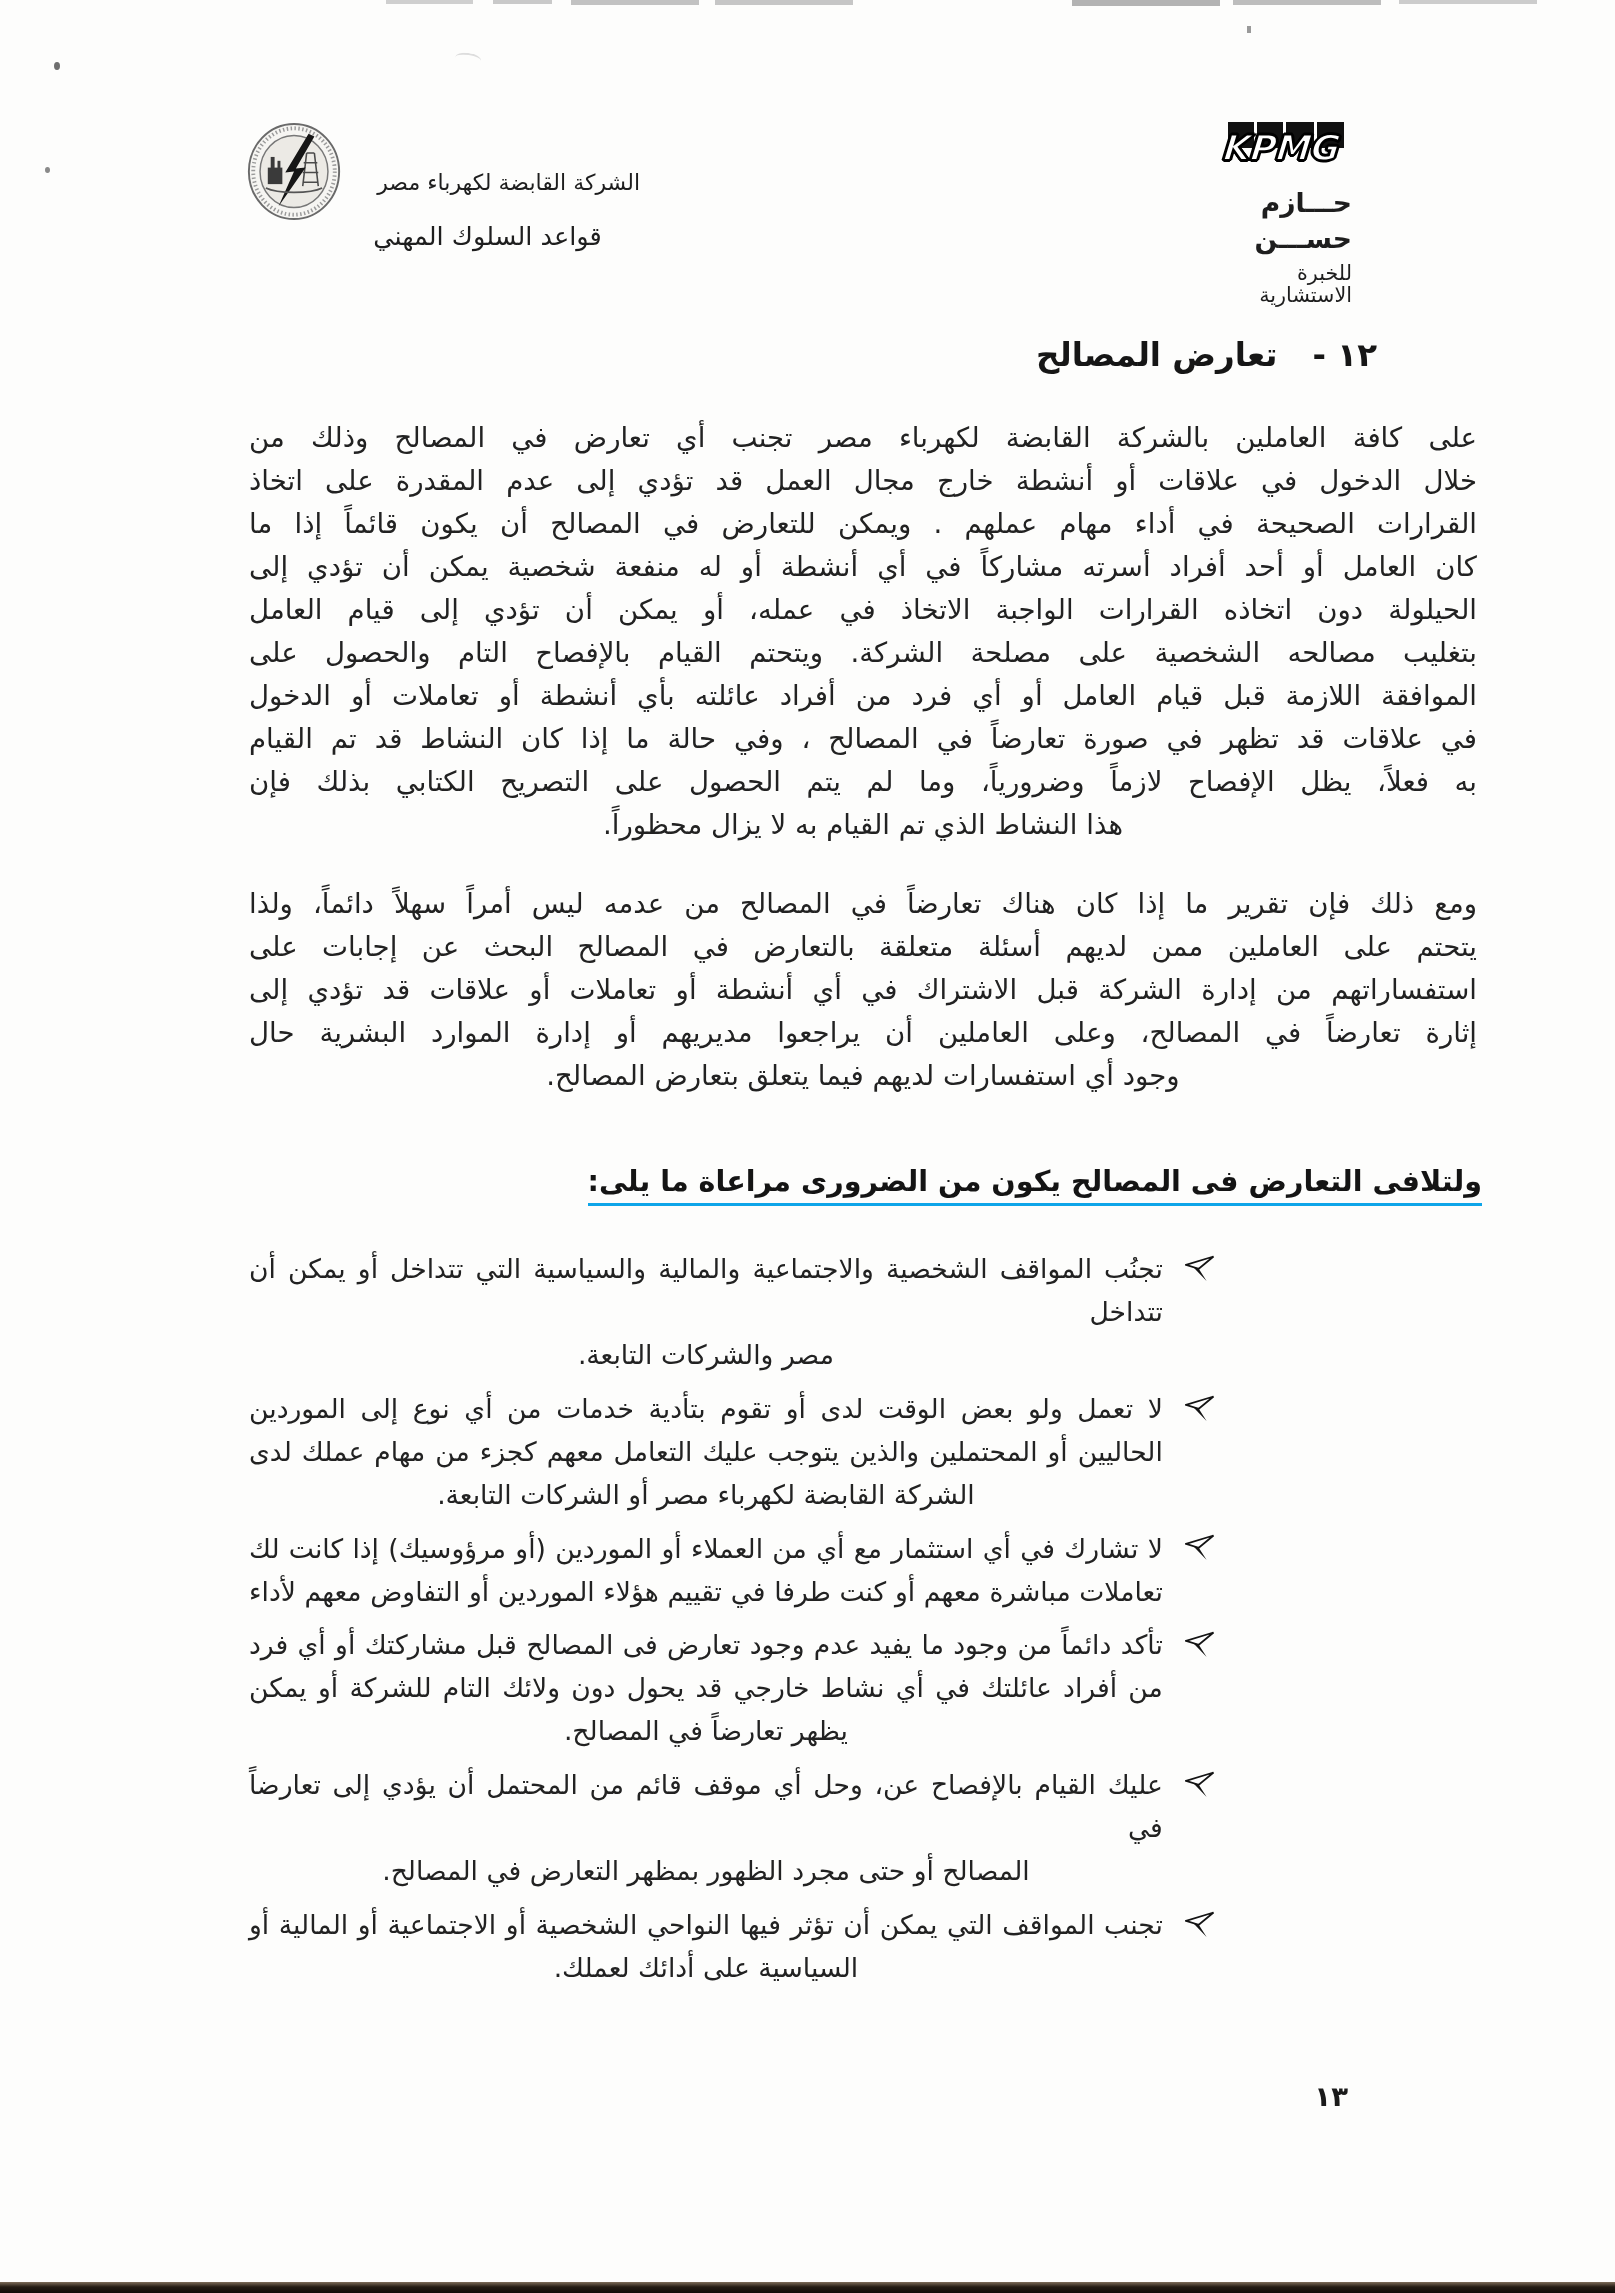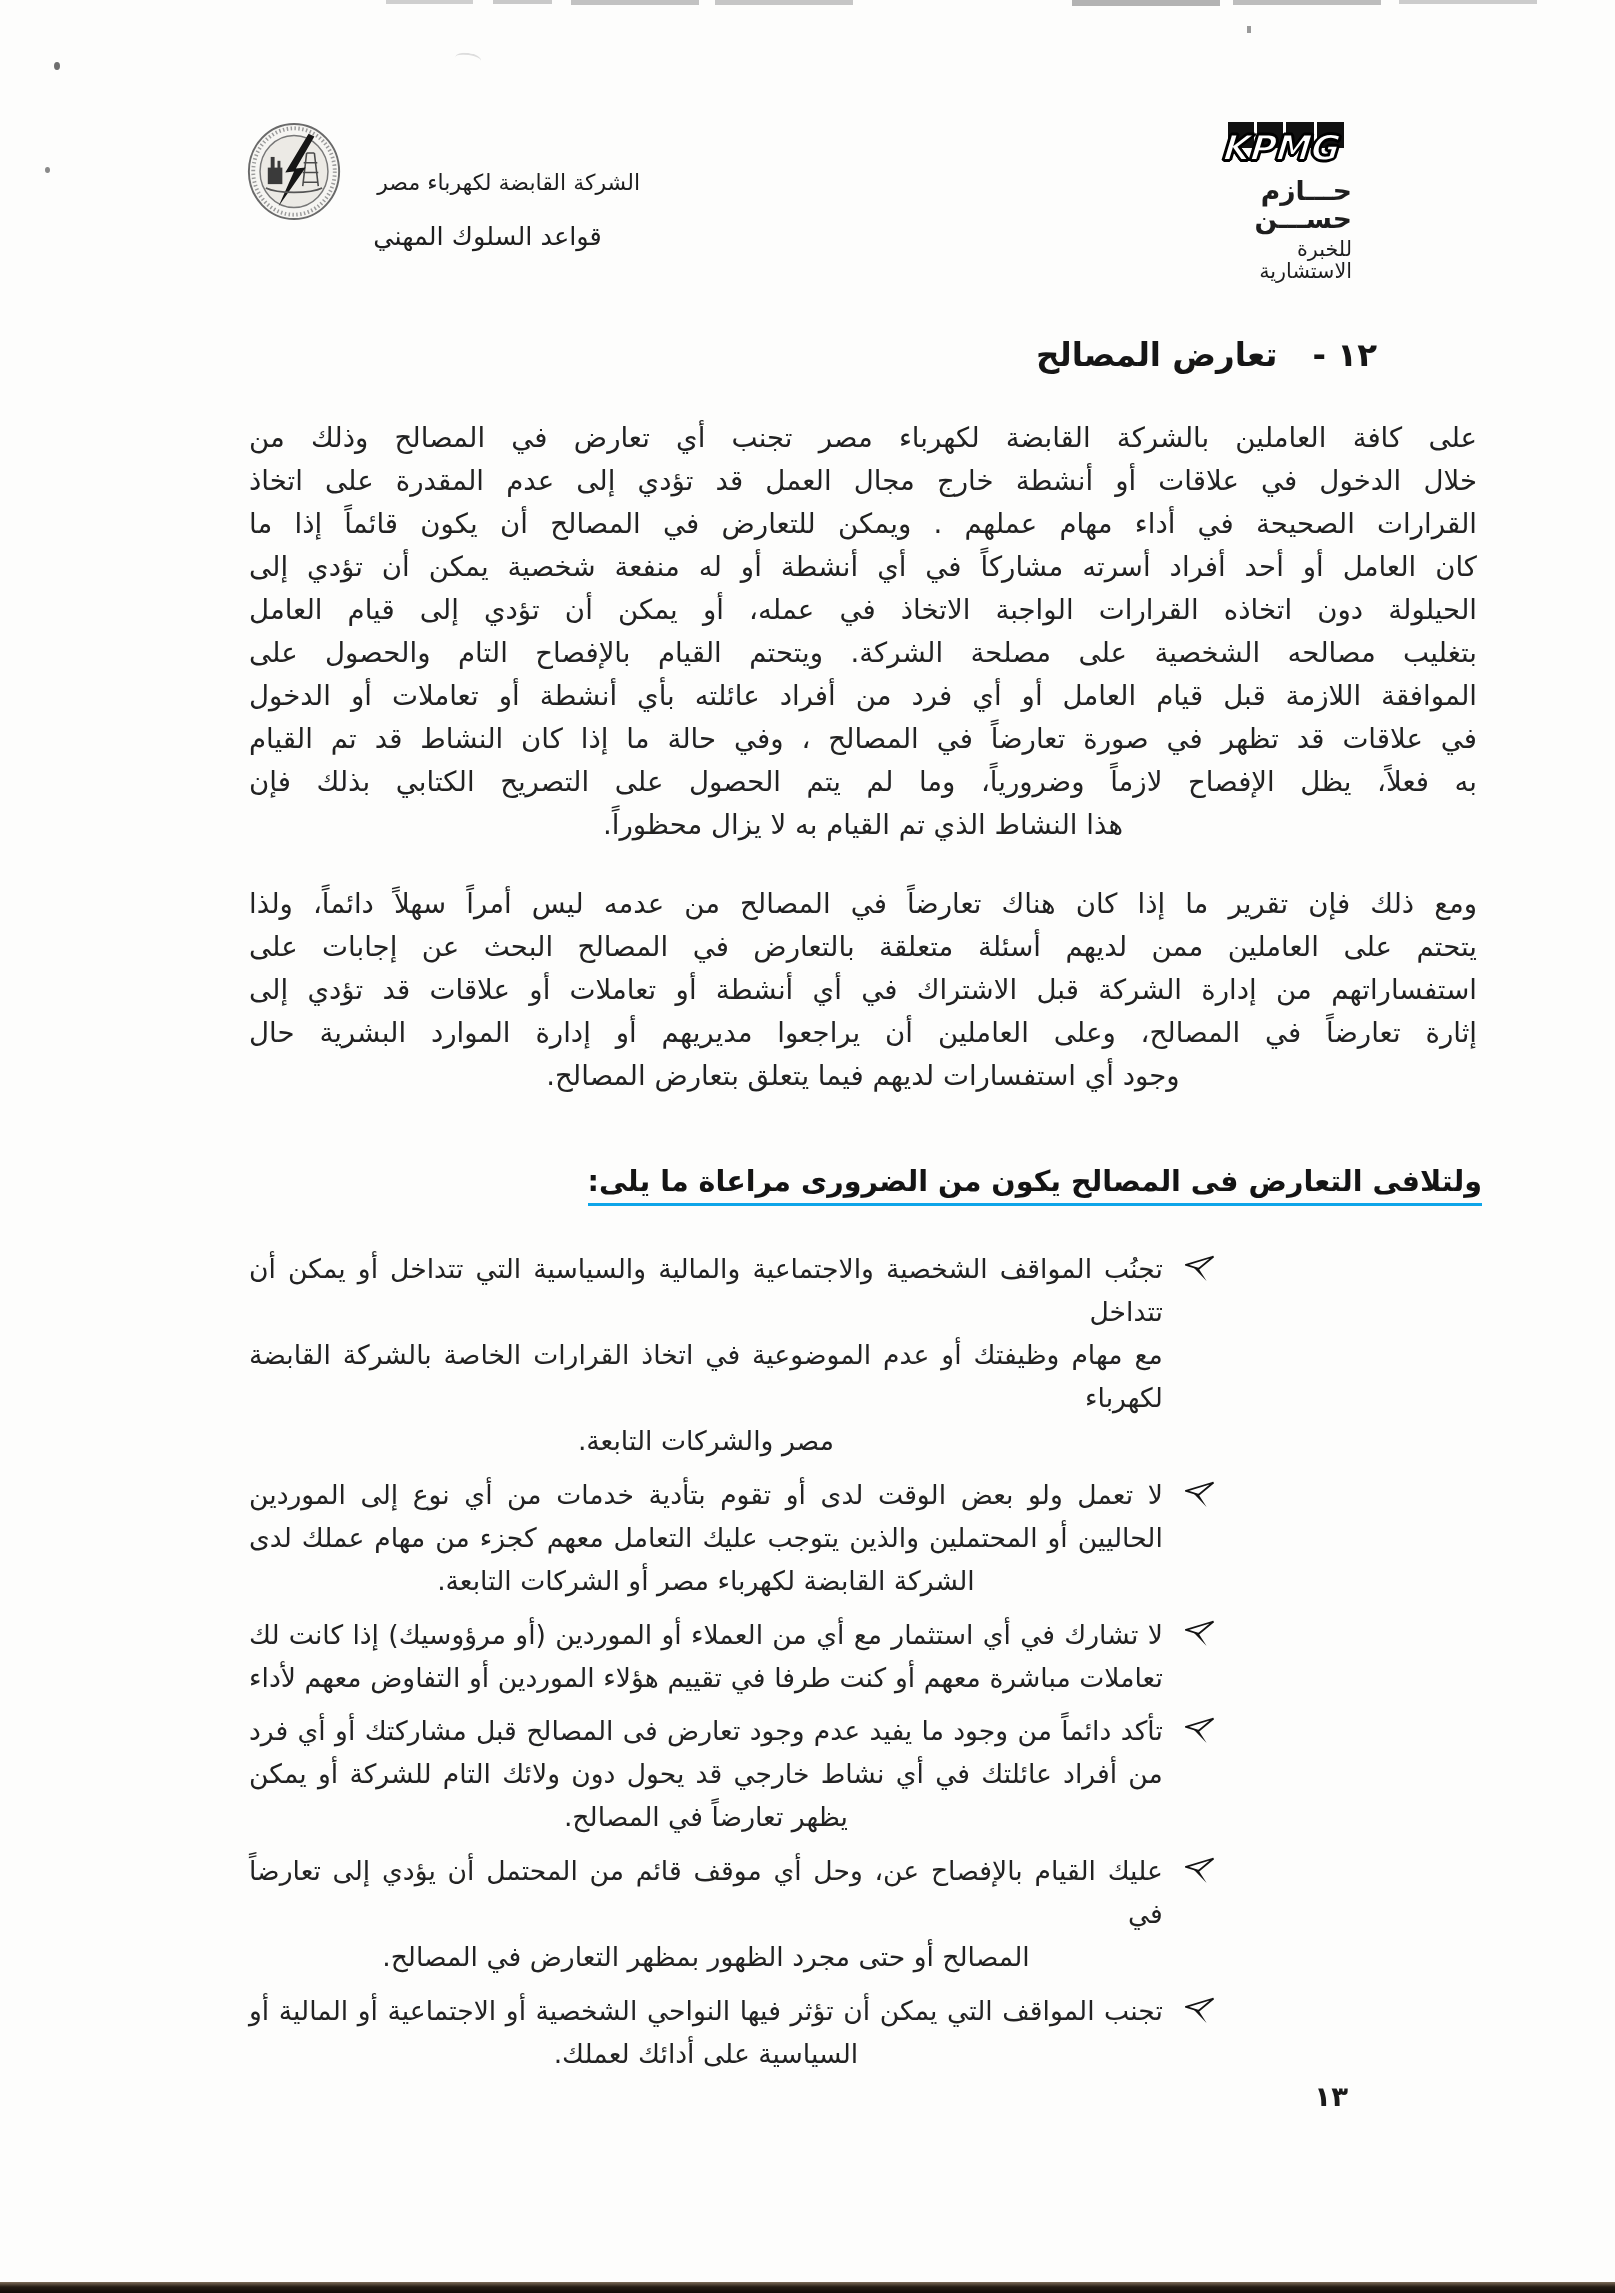--- a/index.html
+++ b/index.html
@@ -30,21 +30,21 @@
     position:absolute;top:0;left:0;width:116px;height:25.6px;
     background:linear-gradient(90deg,#111 0 25.6px,#fff 25.6px 28.6px,#111 28.6px 55px,#fff 55px 58px,#111 58px 86px,#fff 86px 89px,#111 89px 116px);
   }
   .kpmg-text{
     position:absolute;top:5.9px;left:-3.9px;font-style:italic;font-weight:bold;
     font-size:35px;letter-spacing:0px;color:#fff;transform:skewX(-6deg);
     -webkit-text-stroke:2px #000;
     text-shadow:2px 0 0 #000,-2px 0 0 #000,0 2px 0 #000,0 -2px 0 #000,
                 1px 1px #000,-1px -1px #000,1px -1px #000,-1px 1px #000;
   }
-  .kpmg-firm{direction:rtl;text-align:right;padding-left:118px;font-size:26.6px;font-weight:bold;line-height:28px;margin-top:4px;}
+  .kpmg-firm{direction:rtl;text-align:right;padding-left:118px;font-size:26.6px;font-weight:bold;line-height:36px;margin-top:12px;}
   .kpmg-sub{direction:rtl;padding-left:156px;font-size:20.7px;line-height:21.7px;margin-top:5.9px;}
   
   .section-title{
     position:absolute;right:239px;top:336px;direction:rtl;display:flex;gap:35px;
     font-size:32.5px;font-weight:bold;color:#161616;
   }
   
   .para{position:absolute;left:249px;width:1228px;direction:rtl;font-size:27.6px;line-height:43px;color:#222;}
   #para1{top:416px;}
   #para2{top:882px;}
@@ -139,21 +139,20 @@
   <div class="bullets">
       <div class="bullet">
   <span class="arrow">
     <svg width="30.5" height="26.6" viewBox="0 0 31 27">
       <polygon points="1,10 29,1.5 14,14" fill="#ffffff" stroke="#141414" stroke-width="1.8"></polygon>
       <polygon points="1,10 14,14 22,26.5 8.5,12.5" fill="#141414"></polygon>
     </svg>
   </span>
 <div class="bullet-text">
           <div class="tline">تجنُب المواقف الشخصية والاجتماعية والمالية والسياسية التي تتداخل أو يمكن أن تتداخل</div>
-          <div class="tline">مع مهام وظيفتك أو عدم الموضوعية في اتخاذ القرارات الخاصة بالشركة القابضة لكهرباء</div>
           <div class="tline tline-last">مصر والشركات التابعة.</div>
         </div>
       </div>
       <div class="bullet">
   <span class="arrow">
     <svg width="30.5" height="26.6" viewBox="0 0 31 27">
       <polygon points="1,10 29,1.5 14,14" fill="#ffffff" stroke="#141414" stroke-width="1.8"></polygon>
       <polygon points="1,10 14,14 22,26.5 8.5,12.5" fill="#141414"></polygon>
     </svg>
   </span>

